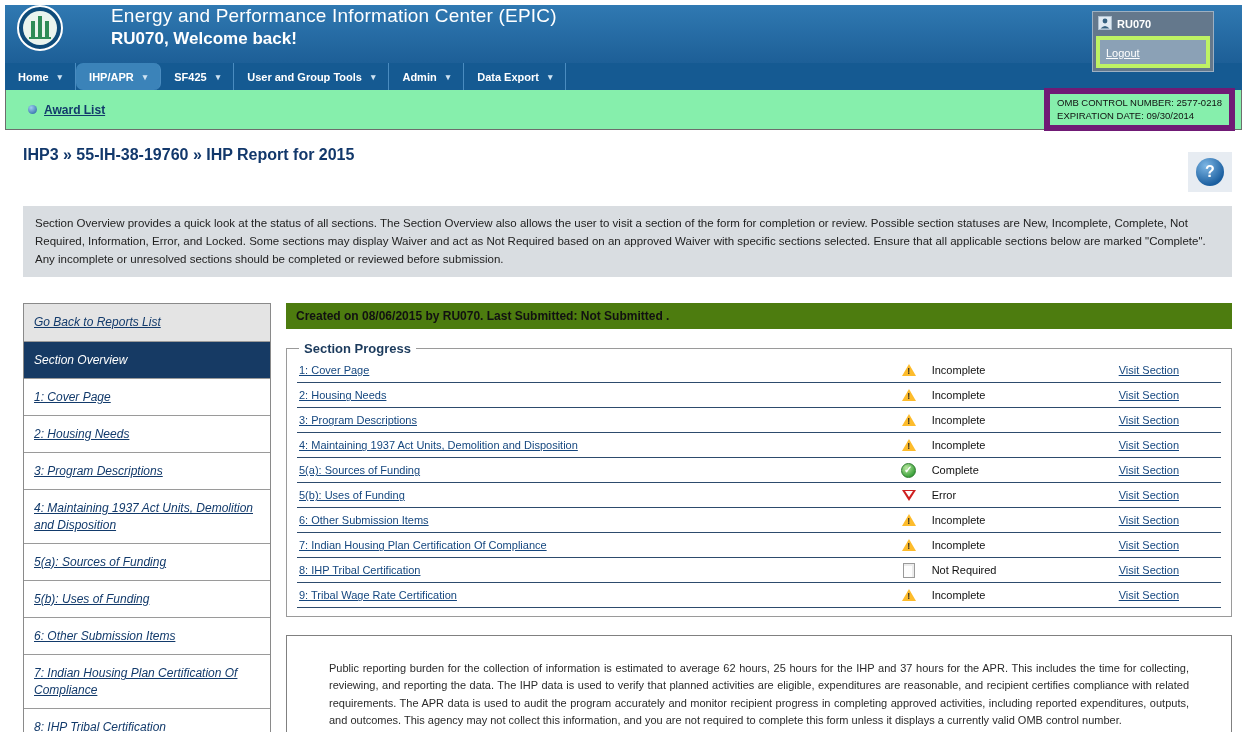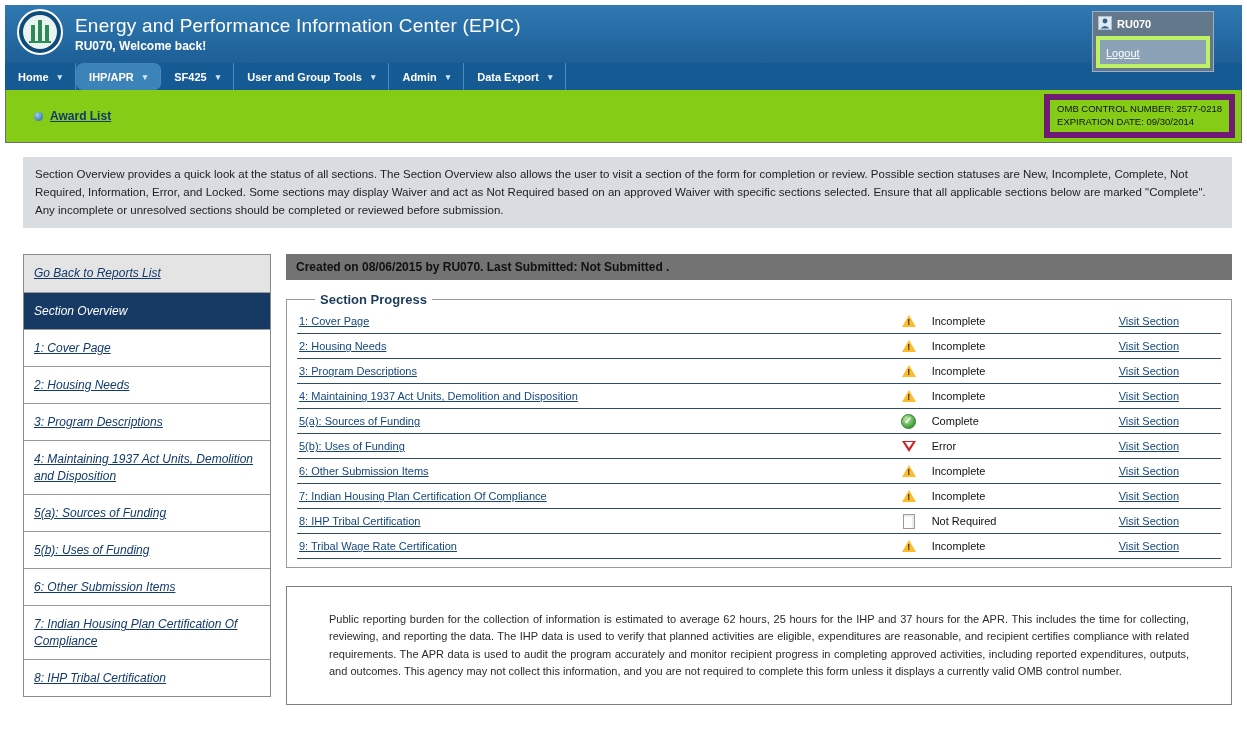--- a/index.html
+++ b/index.html
@@ -9,26 +9,26 @@
     background:#fff;
     font-family:"Liberation Sans", sans-serif;
     color:#222;
   }
   .page { margin:5px; }
 
   
   .topbar {
     position:relative; height:58px;
     background:linear-gradient(#3079b2, #1d5f97);
-    display:flex; align-items:center; padding-left:12px;
+    display:flex; align-items:flex-start; padding-left:12px;gap:36px;
   }
   .logo { margin-right:12px; flex:none; }
   .titles { color:#fff; }
   .app-title { font-size:19px; letter-spacing:.2px; }
-  .welcome { font-size:12px; font-weight:bold; margin-top:2px; }
+  .welcome { font-size:17px; font-weight:bold; margin-top:2px; }
   .userbox {
     position:absolute; top:6px; right:28px; width:122px;
     background:#64788c; border:1px solid #9db0c2; padding:3px;
   }
   .userline { display:flex; align-items:center; gap:5px; color:#fff; font-size:11px; font-weight:bold; padding:1px 2px; }
   .logoutbar {
     margin-top:3px; background:#8ba1b6; border:4px solid #bef264; padding:3px 6px;
   }
   .logoutbar a { color:#fff; font-size:11px; text-decoration:underline; cursor:pointer; }
 
@@ -39,23 +39,23 @@
   .navtab {
     display:flex; align-items:center; gap:9px; padding:0 13px;
     color:#fff; font-size:11px; font-weight:bold; cursor:pointer;
     border-right:1px solid #4a8cc0;
   }
   .navtab.active { background:#3b83b9;border-radius:7px; }
   .navarrow { font-size:9px; color:#cfe3f2; }
 
   
   .subbar {
-    height:53px; background:#84cc16; border:1px solid #6d6d6d; border-top:none;
+    height:40px; background:#86efac; border:1px solid #6d6d6d; border-top:none;
     display:flex; align-items:center; justify-content:space-between;
-    padding:0 6px 0 28px;
+    padding:0 6px 0 22px;
   }
   .awardlist { display:flex; align-items:center; }
   .awardlist a { color:#123a6b; font-size:12px; font-weight:bold; text-decoration:underline; cursor:pointer; }
   .bullet-icon { width:9px; height:9px; border-radius:50%;
     background:radial-gradient(circle at 35% 30%, #9ecdf0, #1f5f9e);
     display:inline-block; margin-right:7px; }
   .omb {
     border:6px solid #701a75; padding:3px 7px; font-size:9.5px; line-height:1.35; color:#111;
   }
 
@@ -78,27 +78,27 @@
 
   .sidebar { width:248px; flex:none; border:1px solid #8a8a8a; font-size:12px; background:#fff; }
   .side { display:block; padding:10px 10px; border-bottom:1px solid #9a9a9a; line-height:1.35;font-style:italic; }
   .side:last-child { border-bottom:none; }
   .side a, a.sidelink { color:#123a6b; text-decoration:underline; cursor:pointer; }
   .side.back { background:#e4e4e4; }
   .side.selected { background:#163a64; color:#fff; cursor:default; }
 
   .main { flex:1; min-width:0; }
   .created {
-    background:#737373; padding:6px 10px; font-size:12px; font-weight:bold; color:#111;
+    background:#4d7c0f; padding:6px 10px; font-size:12px; font-weight:bold; color:#111;
   }
   fieldset.progress {
     margin:12px 0 0 0; border:1px solid #9a9a9a; padding:2px 10px 8px 10px;
   }
   fieldset.progress legend {
-    font-size:13px; font-weight:bold; color:#1b3a5c; padding:0 5px; margin-left:18px;
+    font-size:13px; font-weight:bold; color:#1b3a5c; padding:0 5px; margin-left:2px;
   }
   .prow { display:flex; align-items:center; height:25px; border-bottom:1px solid #2d4b6d; font-size:11px; }
   .plink { flex:1; min-width:0; color:#15477f; text-decoration:underline; cursor:pointer; padding-left:2px; }
   .pstatus { width:218px; flex:none; display:flex; align-items:center; gap:15px; color:#111; }
   .pvisit { flex:none; margin-left:auto; padding-right:42px; color:#15477f; text-decoration:underline; cursor:pointer; }
 
   
   .icon { width:16px; height:15px; position:relative; display:inline-block; flex:none; }
   .icon-warning::before { content:""; position:absolute; left:1px; top:1px; width:0; height:0;
     border-left:7px solid transparent; border-right:7px solid transparent; border-bottom:12px solid #fdbc2c; }
@@ -193,20 +193,26 @@
     <div class="awardlist">
       <span class="bullet-icon"></span>
       <a>Award List</a>
     </div>
     <div class="omb">
       <div>OMB CONTROL NUMBER: 2577-0218</div>
       <div>EXPIRATION DATE: 09/30/2014</div>
     </div>
   </div>
 
+  <div class="crumbrow">
+    <h1 class="breadcrumb">IHP3 » 55-IH-38-19760 » IHP Report for 2015</h1>
+    <div class="helpwrap">
+      <div class="helpball">?</div>
+    </div>
+  </div>
 
   <div class="overview">Section Overview provides a quick look at the status of all sections. The Section Overview also allows the user to visit a section of the form for completion or review. Possible section statuses are New, Incomplete, Complete, Not Required, Information, Error, and Locked. Some sections may display Waiver and act as Not Required based on an approved Waiver with specific sections selected. Ensure that all applicable sections below are marked "Complete". Any incomplete or unresolved sections should be completed or reviewed before submission.</div>
 
   <div class="cols">
 
     <aside class="sidebar">
       <div class="side back">
         <a>Go Back to Reports List</a>
       </div>
       <div class="side selected">Section Overview</div>

